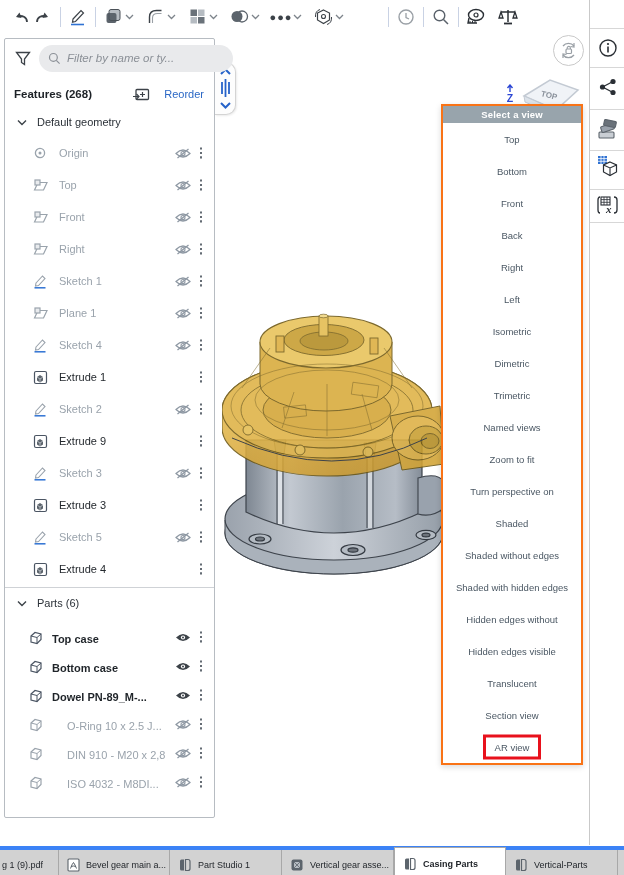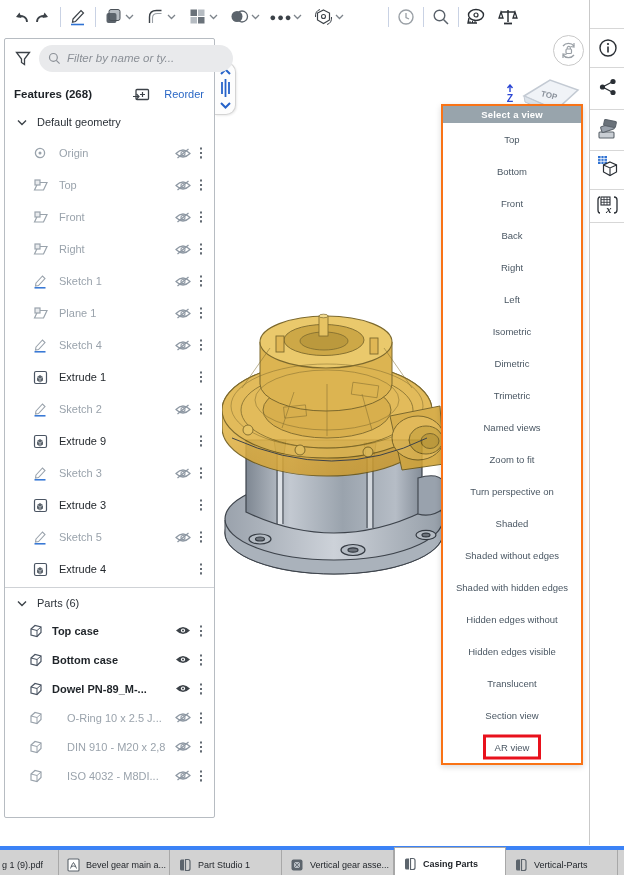--- a/index.html
+++ b/index.html
@@ -32,21 +32,21 @@
   .tree-root .lbl { font-size:11px; color:#2b3138; margin-left:10px; }
   .frow { display:flex; align-items:center; height:32px; padding-left:28px; padding-right:6px; cursor:pointer; }
   .frow .ficon { width:16px; height:15px; flex:0 0 16px; }
   .frow .label { font-size:11px; color:#24292e; margin-left:10px; flex:1; font-weight:500; white-space:nowrap; overflow:hidden; }
   .frow.dim .label { color:#9aa3ac; font-weight:400; }
   .eyebox { width:22px; height:16px; display:flex; align-items:center; justify-content:center; cursor:pointer; }
   .dots { width:14px; text-align:center; color:#5a626b; font-size:13px; font-weight:bold; cursor:pointer; line-height:16px; }
   .features-divider { height:1px; background:#cfd2d6; margin-top:2px; }
   .parts-header { display:flex; align-items:center; height:26px; padding-left:12px; margin-top:2px; cursor:pointer; }
   .parts-header .lbl { font-size:11px; color:#2b3138; margin-left:10px; font-weight:500; }
-  .prow { display:flex; align-items:center; height:29px; padding-left:24px; padding-right:6px; cursor:pointer; }
+  .prow { display:flex; align-items:flex-end; height:29px; padding-left:24px; padding-right:6px; cursor:pointer; }
   .prow .picon { width:15px; height:14px; flex:0 0 15px; }
   .prow .label { font-size:11px; color:#1f2429; margin-left:8px; flex:1; font-weight:600; white-space:nowrap; overflow:hidden; }
   .prow.dim .label { color:#9aa3ac; font-weight:400;margin-left:23px; }
 
   
   .resize-handle { position:absolute; left:215px; top:62px; width:21px; height:53px; background:#fdfdfd; border:1px solid #d4d4d4; border-left:none; border-radius:0 10px 10px 0; z-index:3; display:flex; align-items:center; justify-content:center; cursor:pointer; box-shadow:1px 1px 2px rgba(0,0,0,.08); }
 
   
   .viewport { position:absolute; left:216px; top:33px; width:372px; height:812px; background:#fff; }
   .rotate-lock-btn { position:absolute; left:553px; top:35px; width:31px; height:31px; border:1.5px solid #c9c9c9; border-radius:50%; display:flex; align-items:center; justify-content:center; background:#fff; cursor:pointer; z-index:2; }

